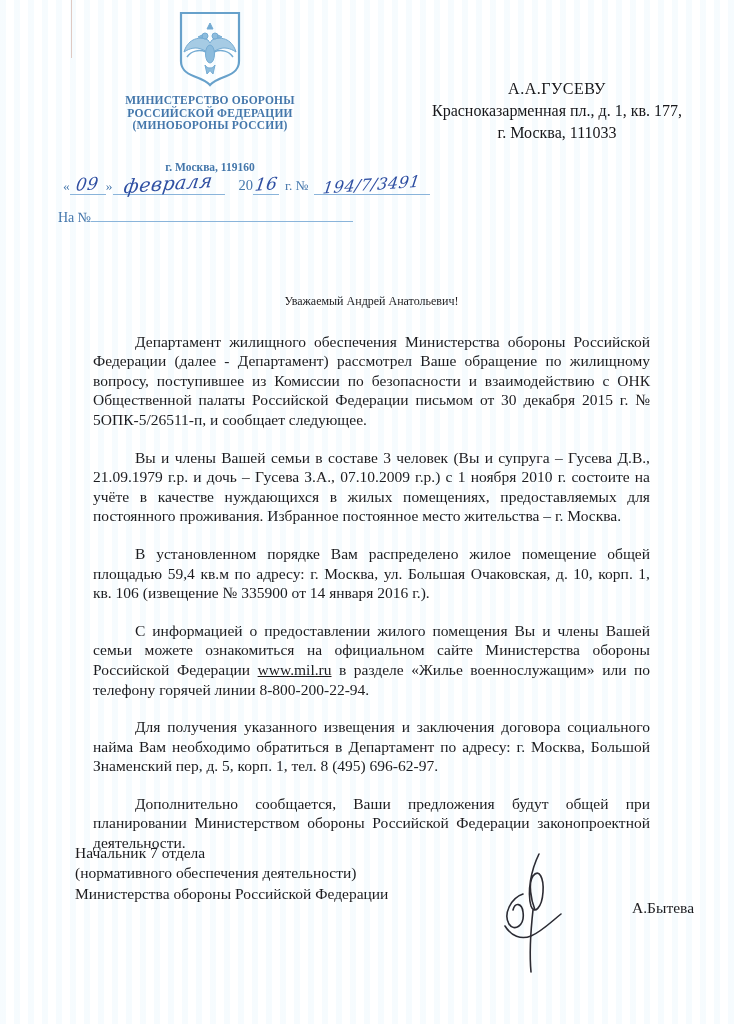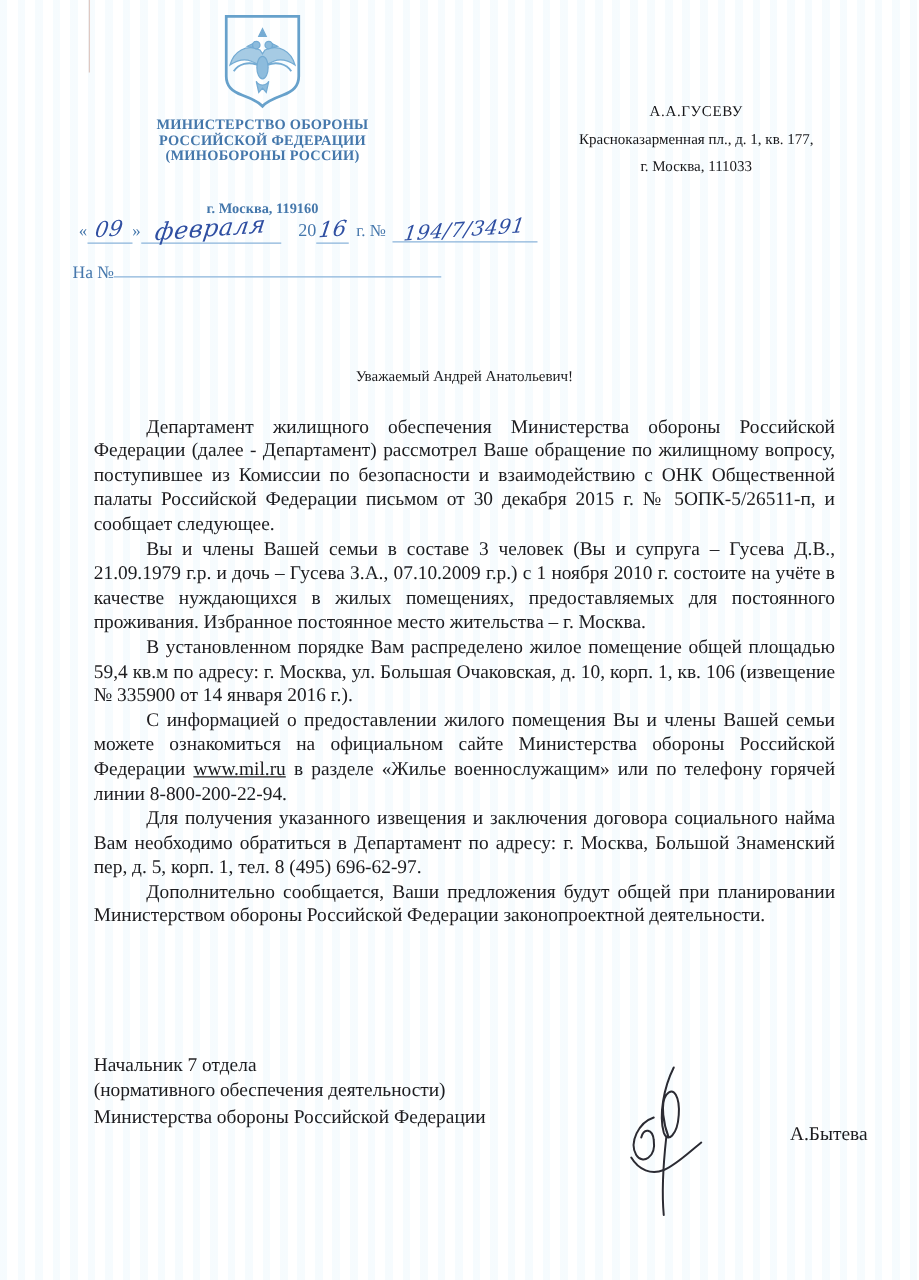--- a/index.html
+++ b/index.html
@@ -29,21 +29,21 @@
   .org-line{
     font-size:11.5px;line-height:12.5px;font-weight:bold;
     letter-spacing:.2px;color:#4477ab;
   }
   .city-line{
     margin-top:29px;font-size:11.5px;font-weight:bold;color:#4477ab;
   }
   
   .recipient{
     position:absolute;left:396px;top:78px;width:322px;
-    text-align:center;font-size:12px;line-height:22px;color:#17171a;
+    text-align:center;font-size:16px;line-height:22px;color:#17171a;
   }
   .recipient .name{letter-spacing:.5px;}
   
   .date-line{
     position:absolute;left:63px;top:172px;height:30px;
     white-space:nowrap;font-size:13.5px;color:#4577ac;
   }
   .printed{color:#4577ac;}
   .slot{
     display:inline-block;border-bottom:1.5px solid #8ab4da;
@@ -72,21 +72,21 @@
   }
   
   .body-block{
     position:absolute;left:75px;top:292px;width:593px;
     font-size:15.5px;line-height:19.6px;color:#1c1c1f;
   }
   .salutation{
     text-align:center;font-size:12px;margin-bottom:20px;
   }
   .para{
-    text-align:justify;text-indent:42px;margin:0;
+    text-align:justify;text-indent:42px;margin:18px;
   }
   .mil-link{text-decoration:underline;}
   
   .sign-block{
     position:absolute;left:75px;top:843px;
     font-size:15.5px;line-height:20.3px;color:#1c1c1f;
   }
   .autograph{position:absolute;left:487px;top:848px;}
   .sign-name{
     position:absolute;left:632px;top:899px;

